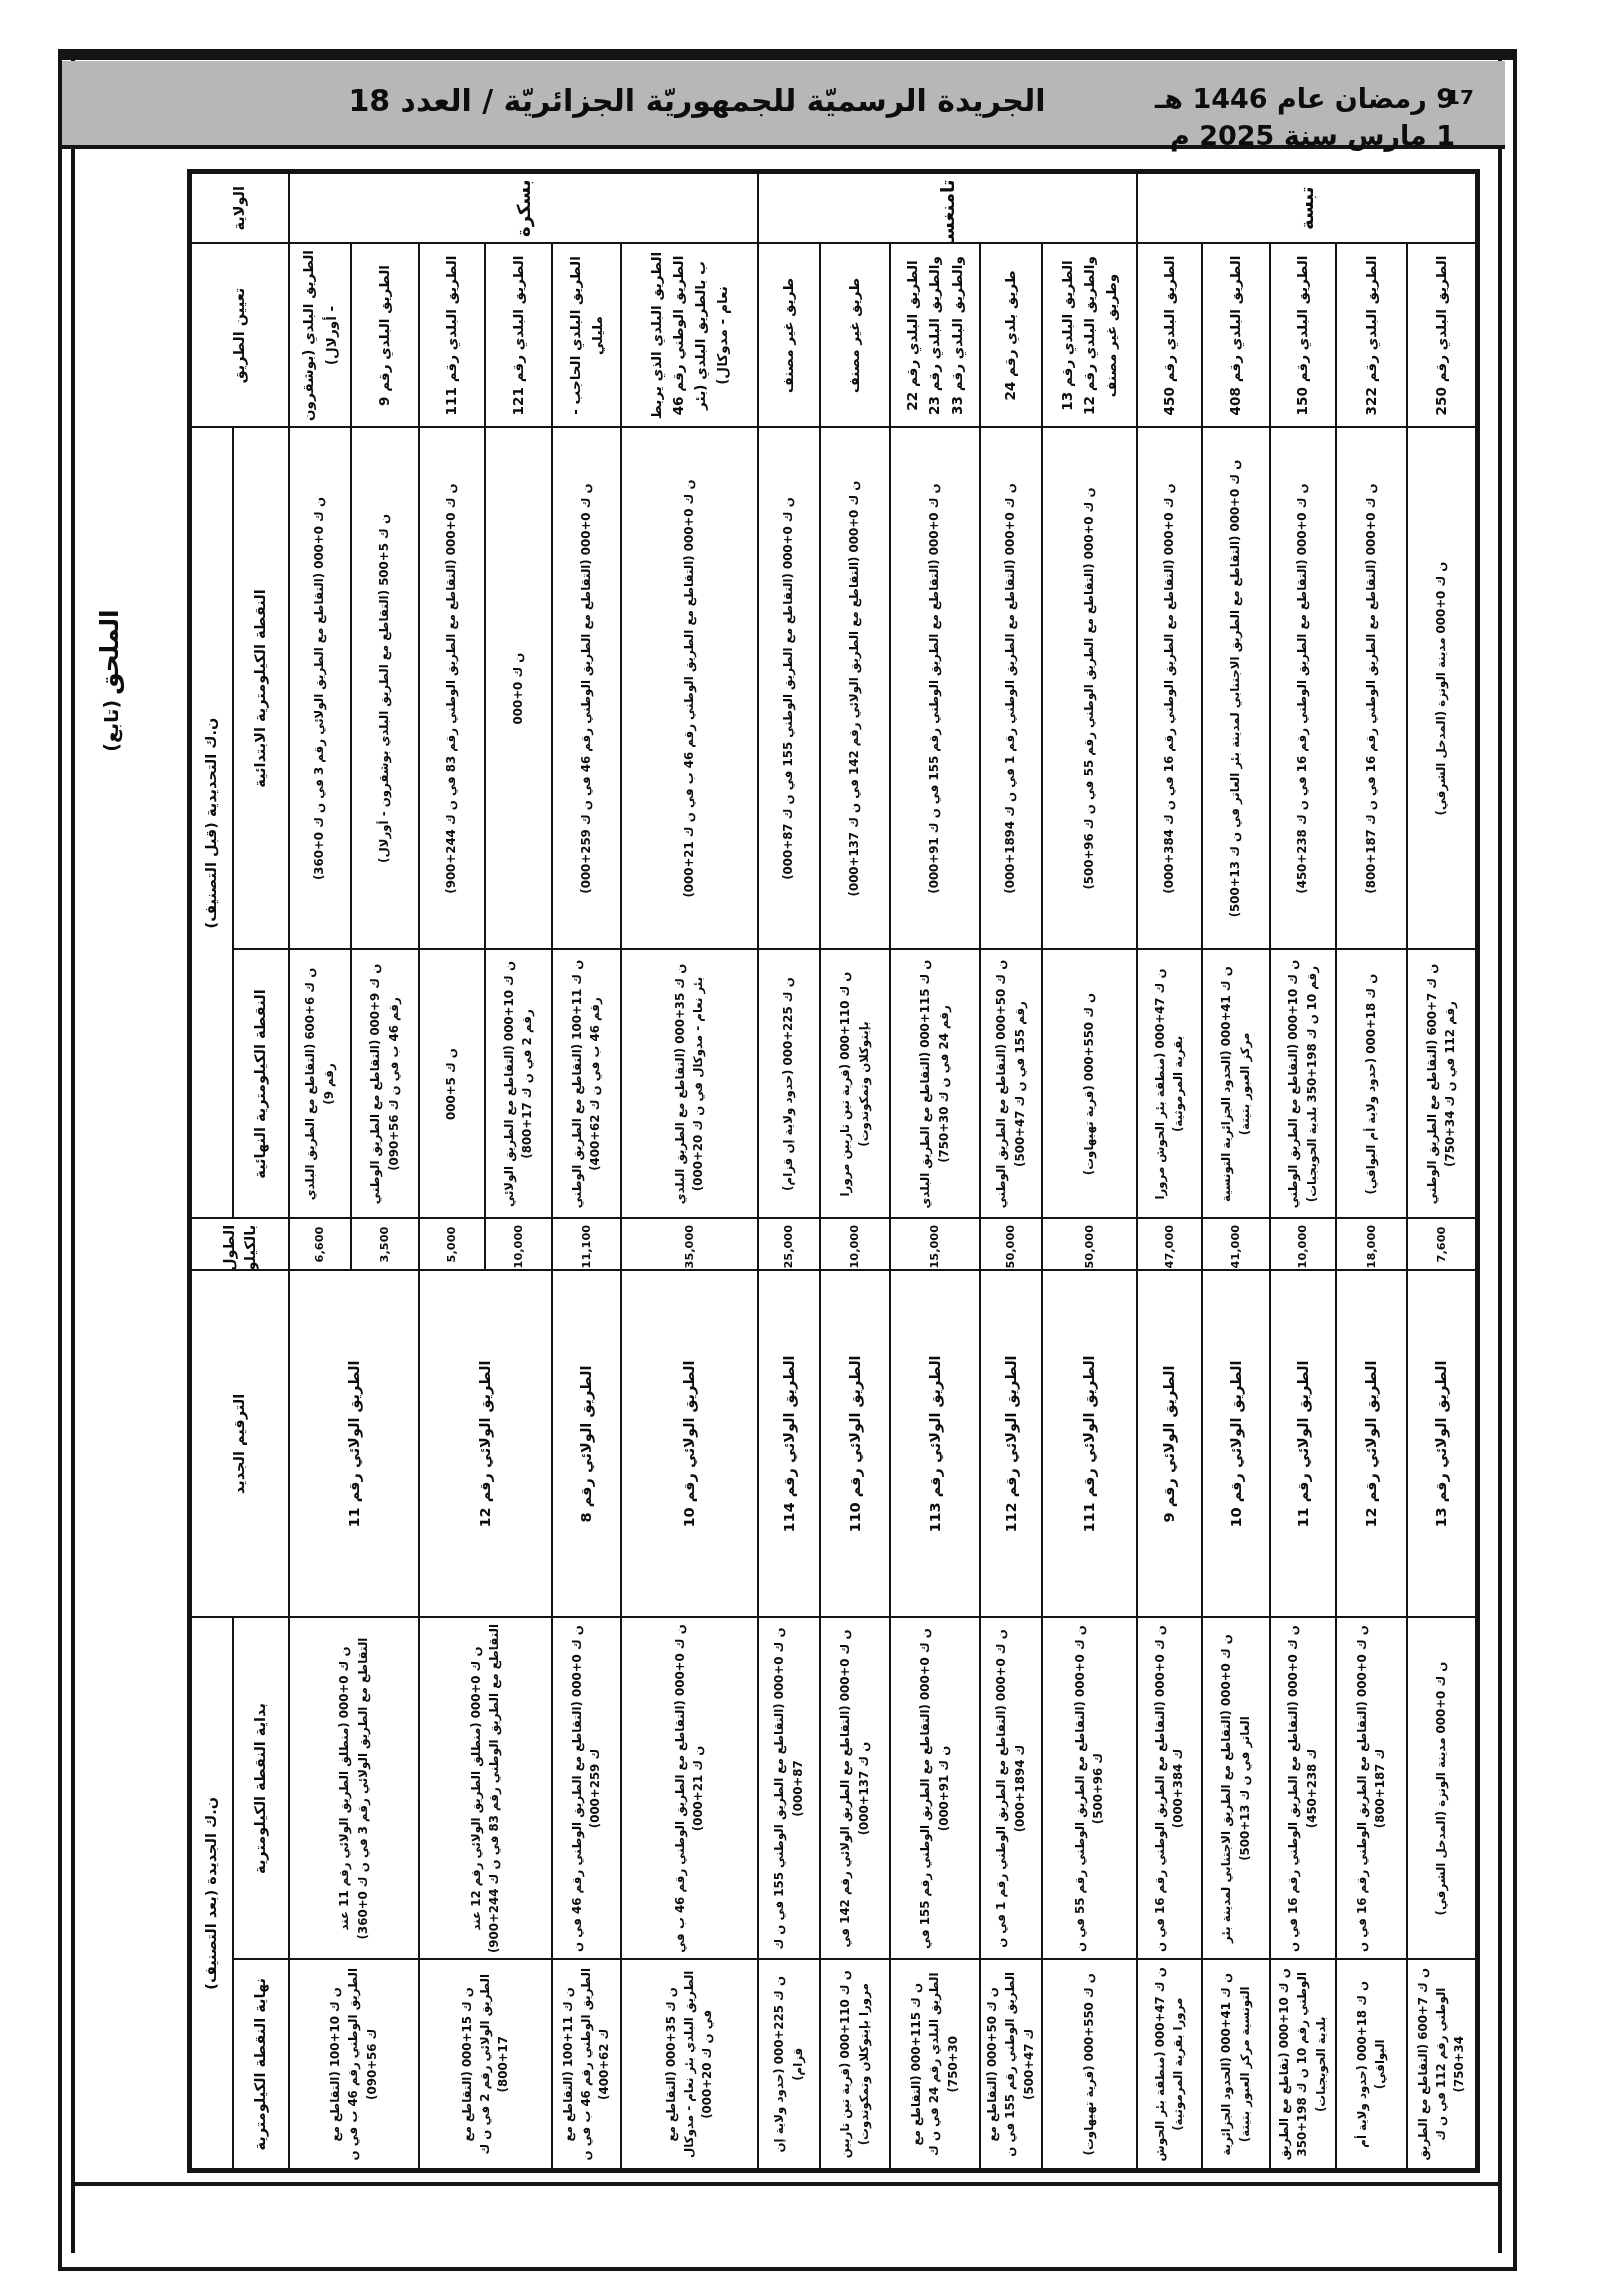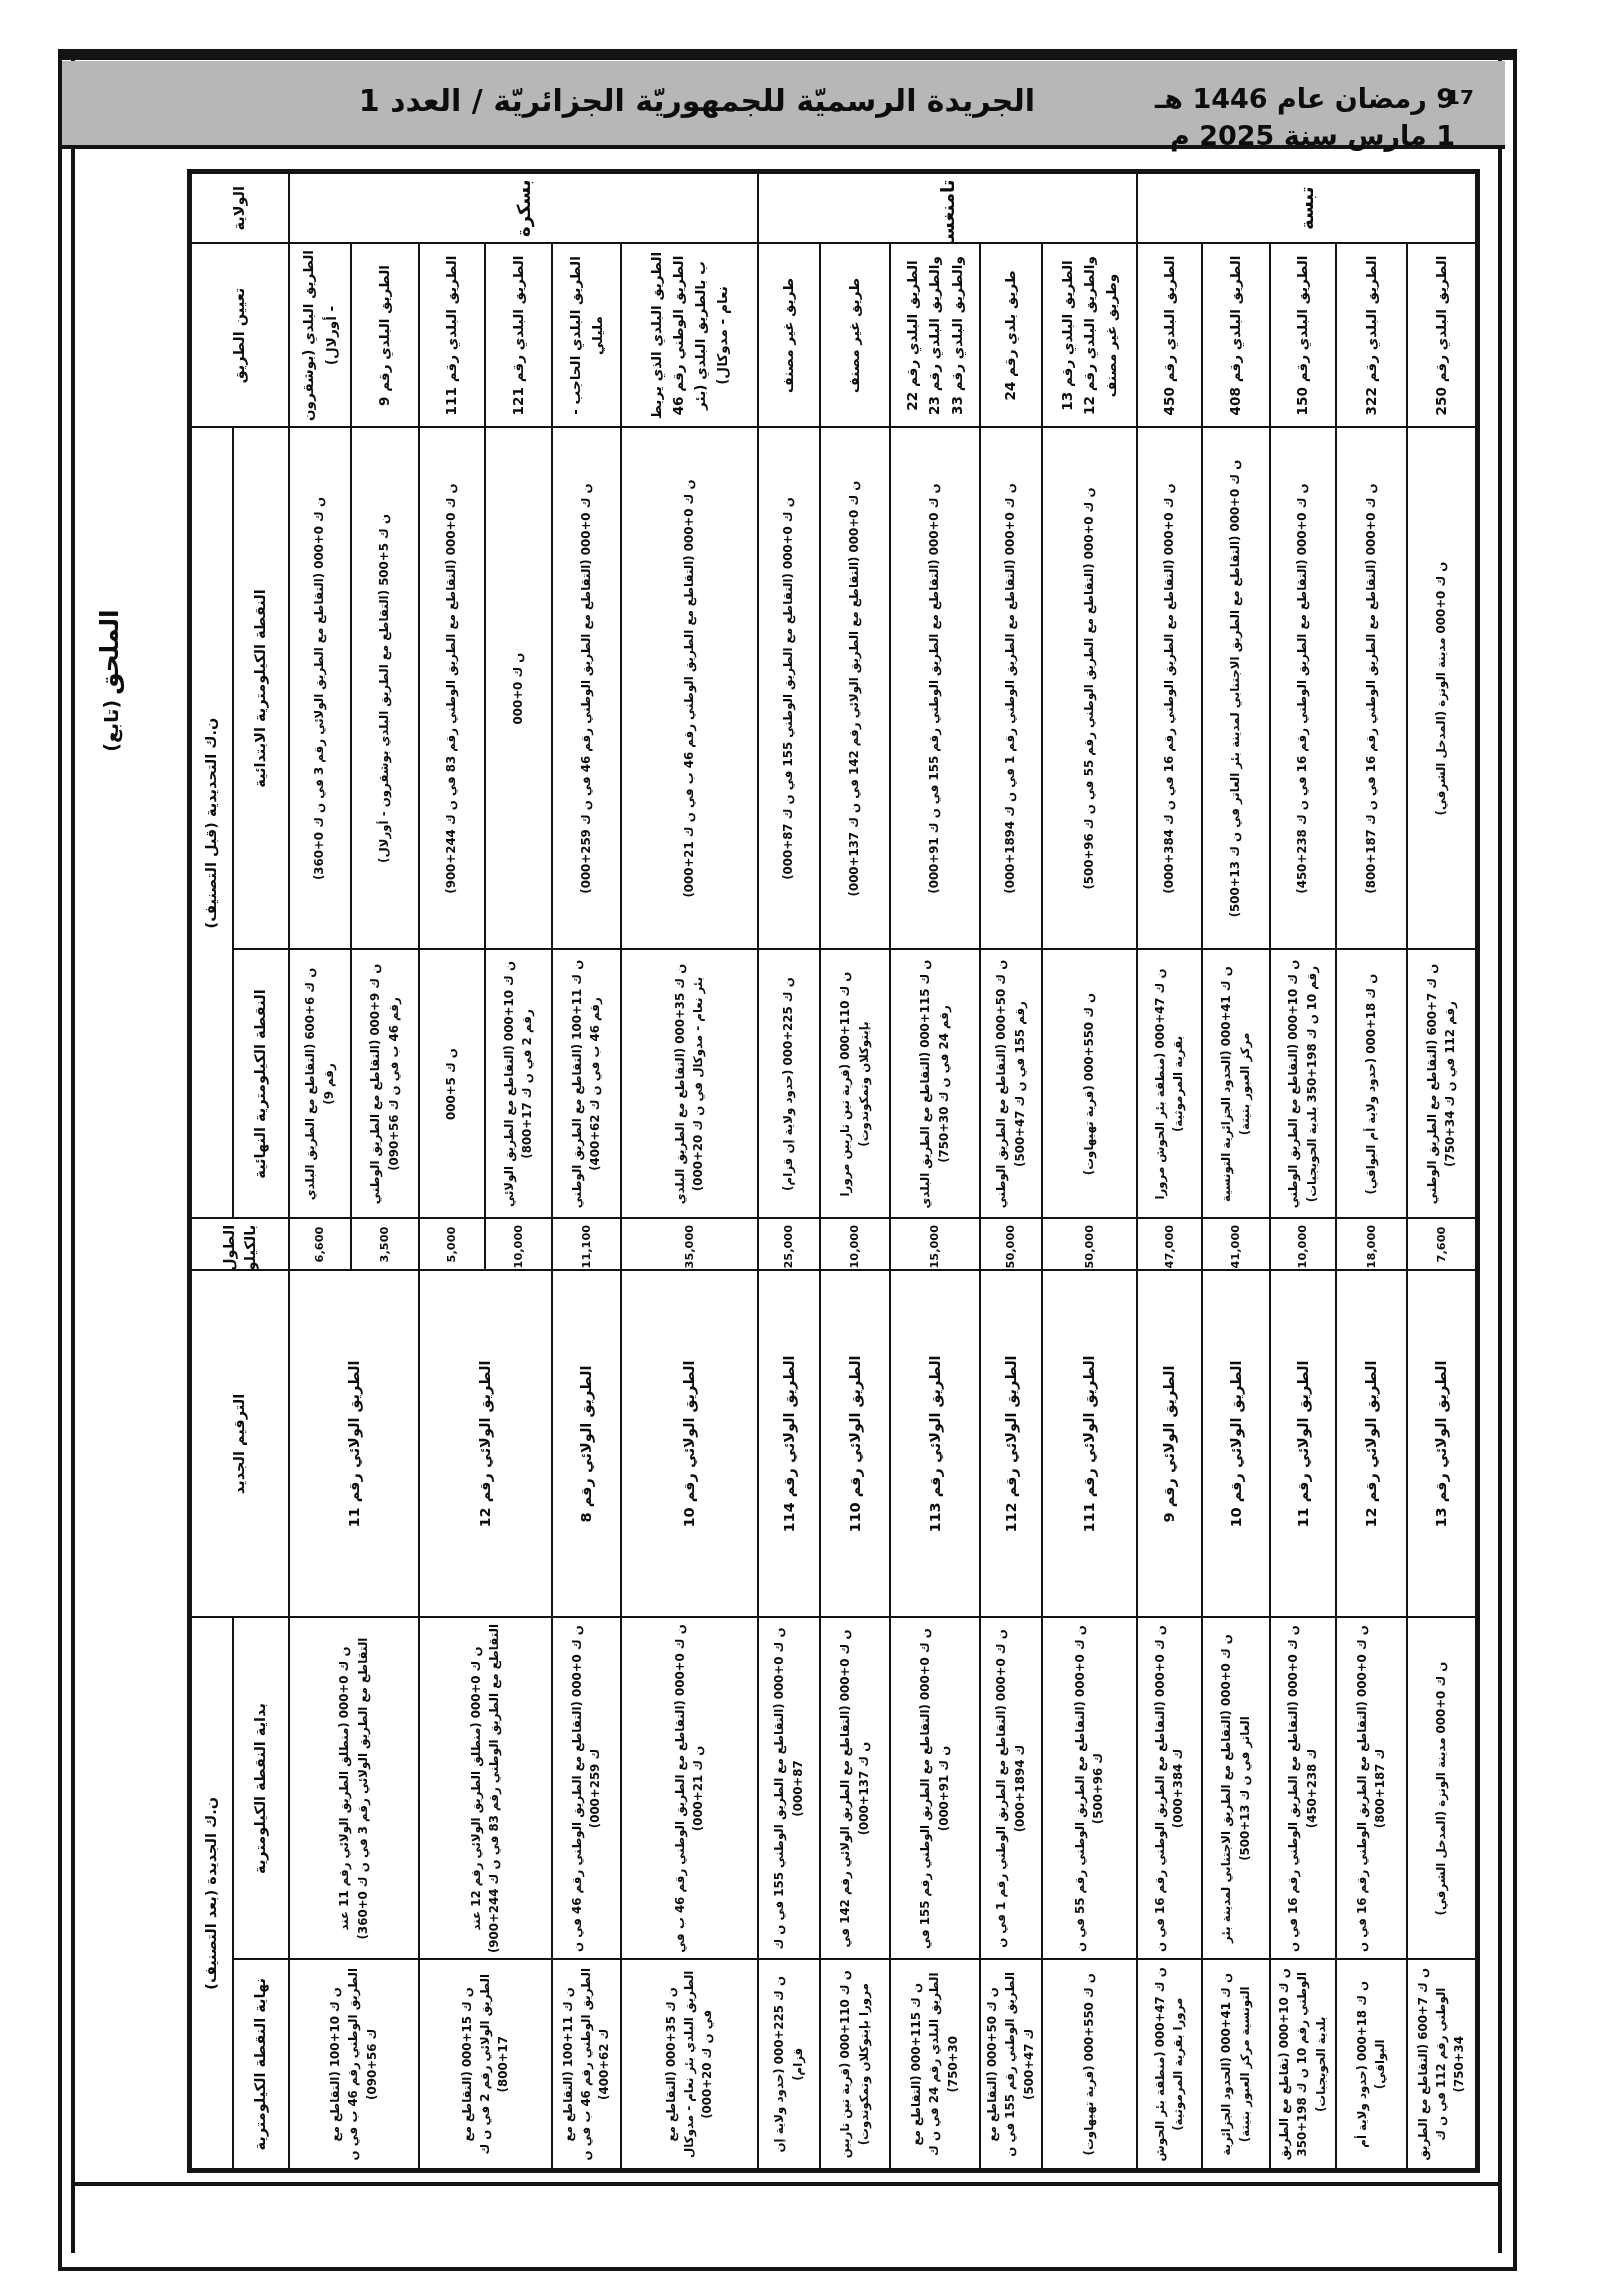--- a/index.html
+++ b/index.html
@@ -44,21 +44,21 @@
 <div class="frame-outer"></div>
 <div class="vline left"></div>
 <div class="vline right"></div>
 <div class="hline-bottom-rule"></div>
 
 <div class="masthead">
   <div class="mh-dates">
     <div>9 رمضان عام 1446 هـ</div>
     <div>1 مارس سنة 2025 م</div>
   </div>
-  <div class="mh-title">الجريدة الرسميّة للجمهوريّة الجزائريّة / العدد 1</div>
+  <div class="mh-title">الجريدة الرسميّة للجمهوريّة الجزائريّة / العدد 18</div>
   <div class="mh-page">17</div>
 </div>
 
 <div id="sheet">
   <div class="annex-title">
     <span class="a1">الملحق</span>
     <span class="a2">(تابع)</span>
   </div>
 
   <table id="roads" dir="rtl">

